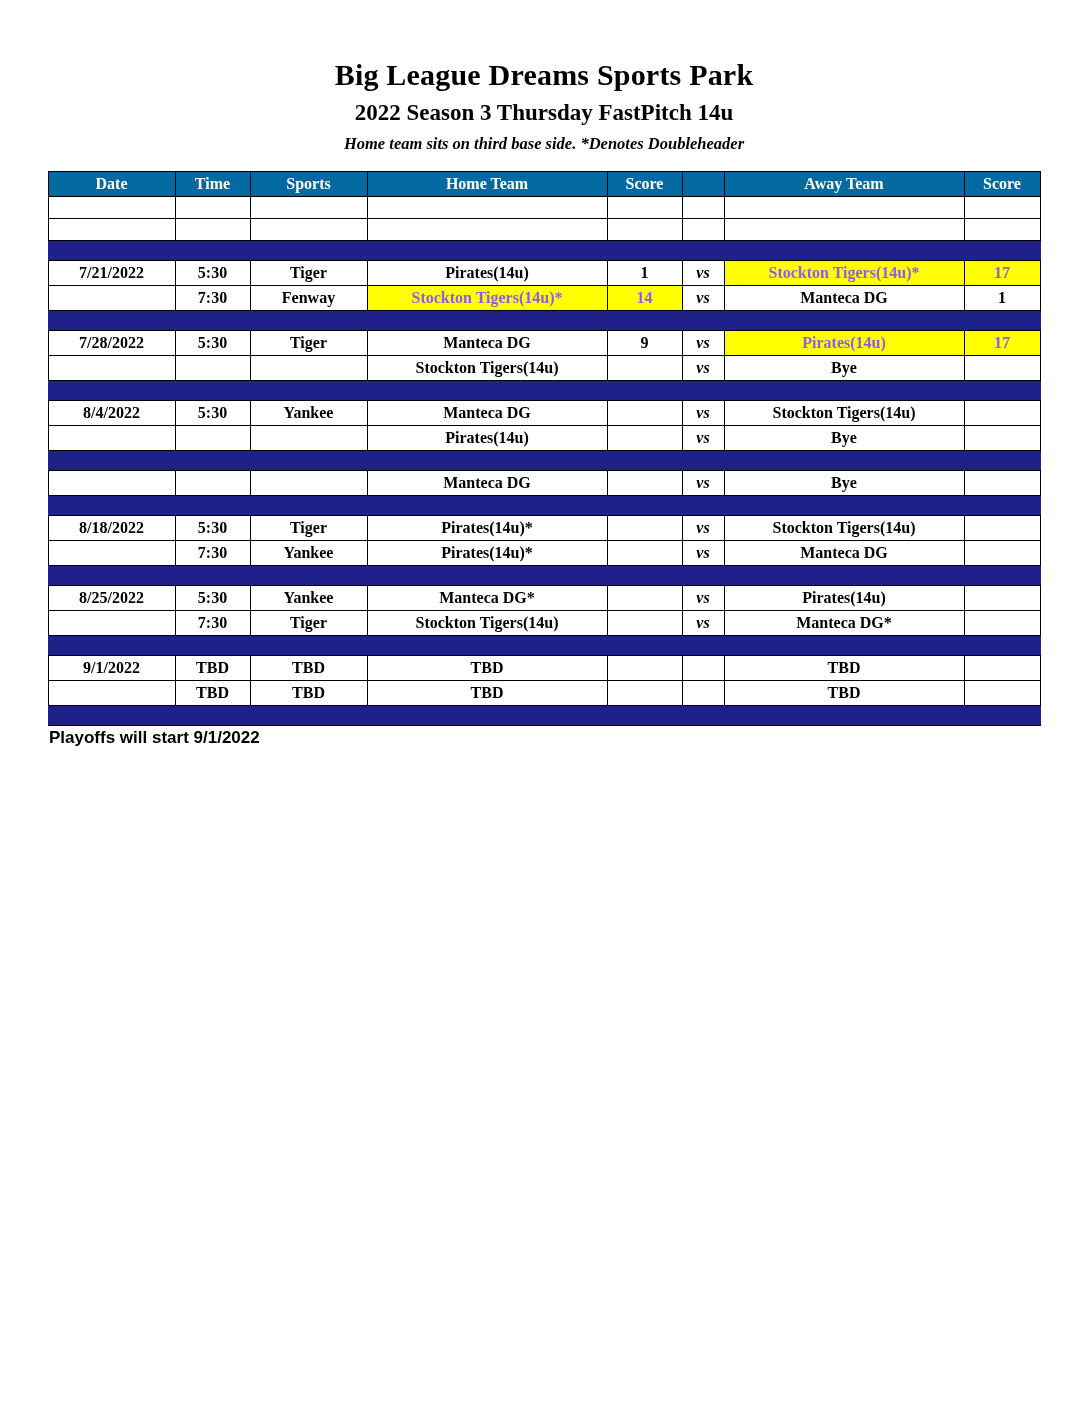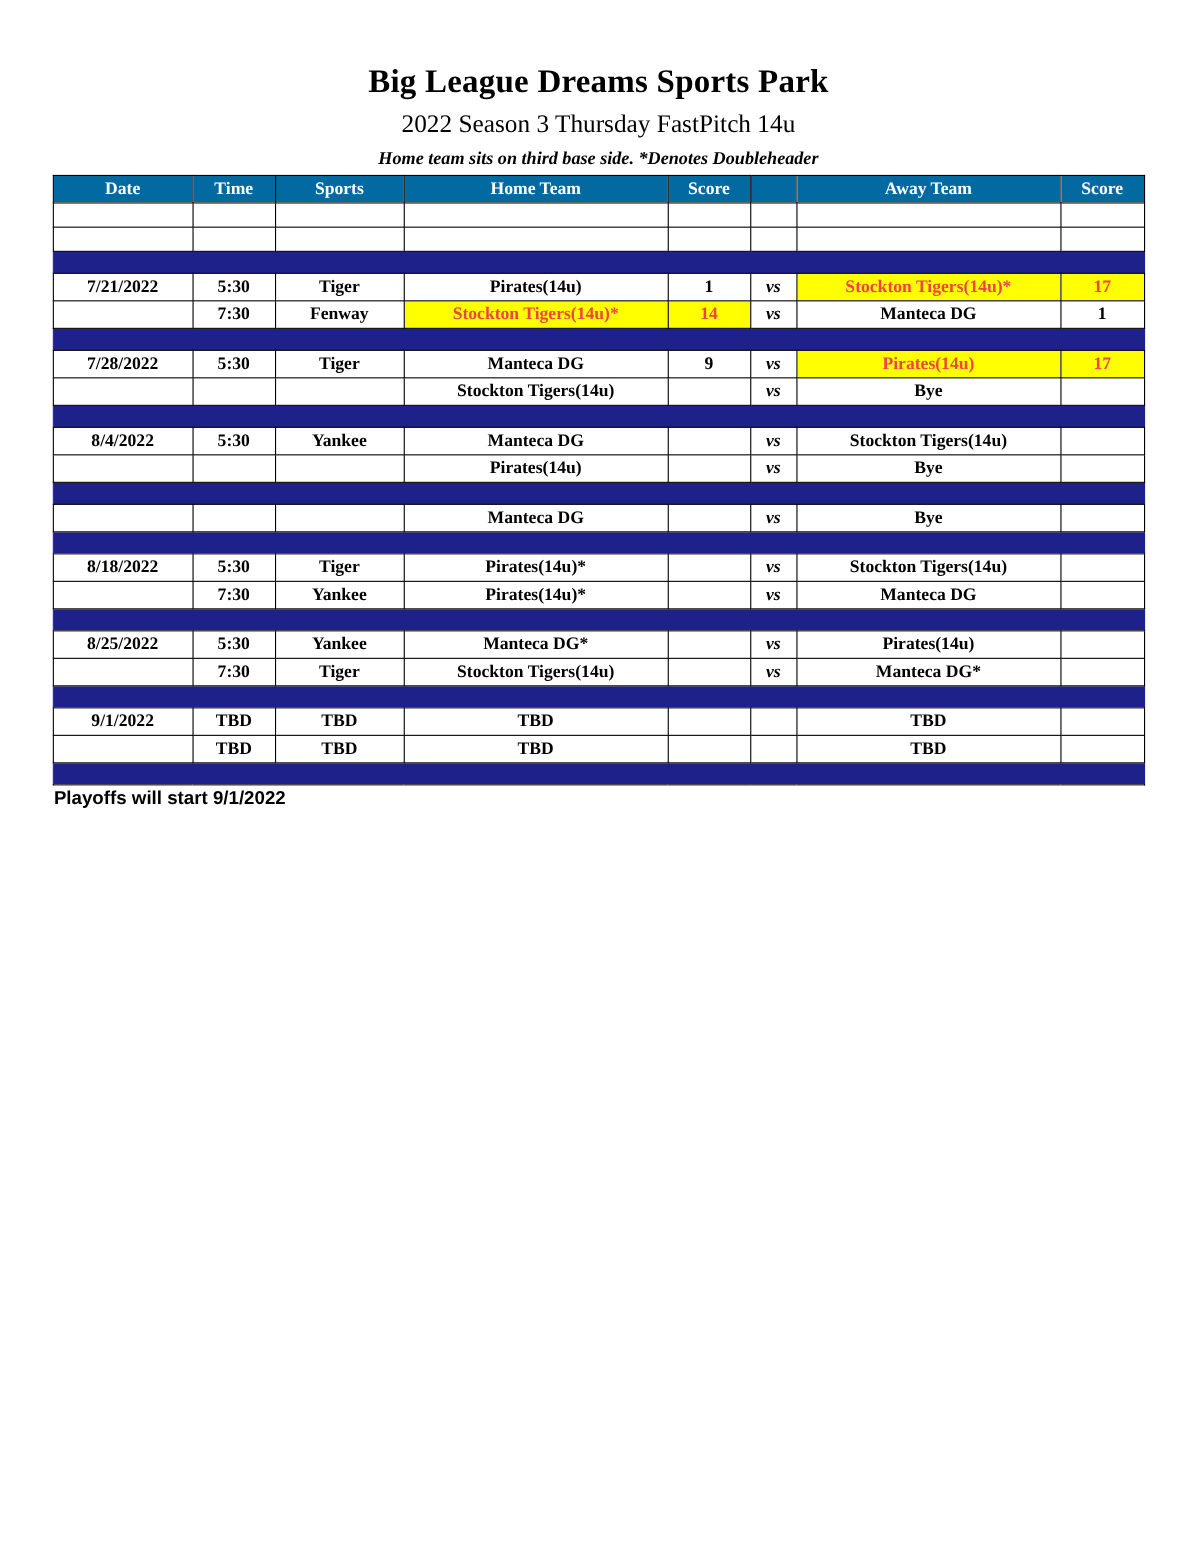--- a/index.html
+++ b/index.html
@@ -25,34 +25,34 @@
     text-align: center;
     font-family: "Liberation Serif", serif;
     font-weight: bold;
     font-size: 30px;
     line-height: 40px;
     letter-spacing: 0.2px;
   }
   .subtitle {
     text-align: center;
     font-family: "Liberation Serif", serif;
-    font-weight: normal;
+    font-weight: bold;
     font-size: 23px;
     line-height: 32px;
     margin-top: 2px;
   }
   .note {
     text-align: center;
     font-family: "Liberation Serif", serif;
     font-weight: bold;
     font-style: italic;
     font-size: 16.5px;
     line-height: 22px;
     margin-top: 4px;
-    margin-bottom: 4px;
+    margin-bottom: 16px;
   }
   table.sched {
     border-collapse: collapse;
     table-layout: fixed;
     width: 992px;
     margin: 0 auto;
   }
   table.sched td, table.sched th {
     border: 1px solid #000000;
     padding: 0;
@@ -82,21 +82,21 @@
     background: #ffffff;
     height: 21px;
   }
   td.vs {
     font-style: italic;
     font-weight: bold;
     font-size: 15px;
   }
   td.hl {
     background: #ffff00;
-    color: #ef4444;
+    color: #8b5cf6;
   }
   td.plain {
     background: #ffffff;
   }
   .colDate { width: 127px; }
   .colTime { width: 75px; }
   .colReplica { width: 117px; }
   .colHome { width: 240px; }
   .colScore { width: 75px; }
   .colVs { width: 42px; }

